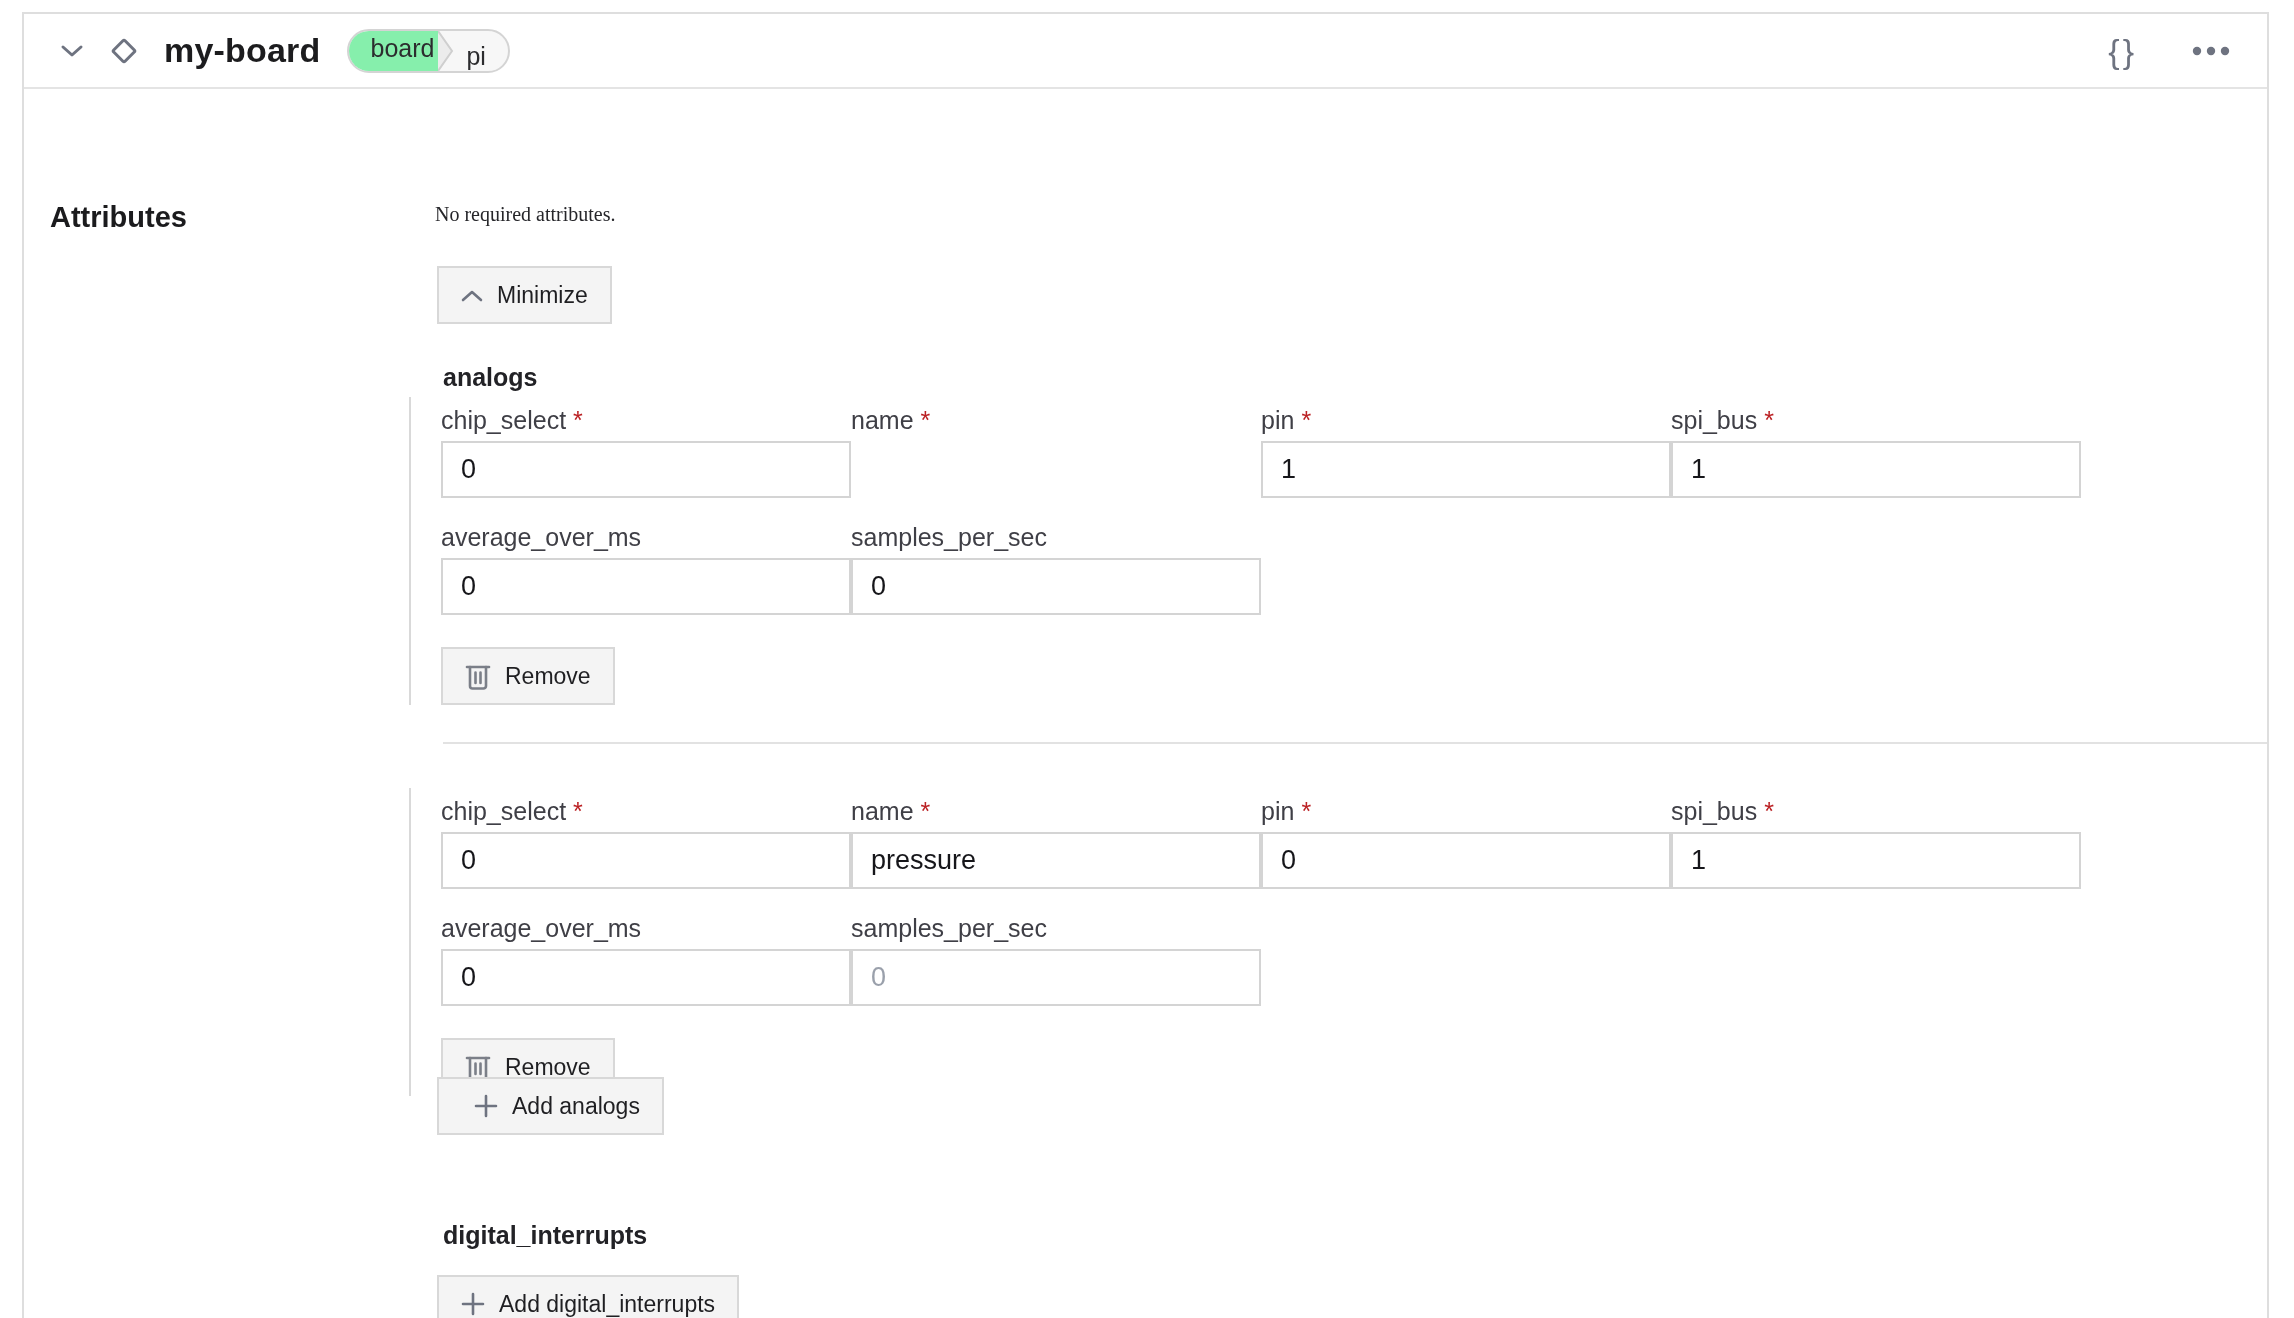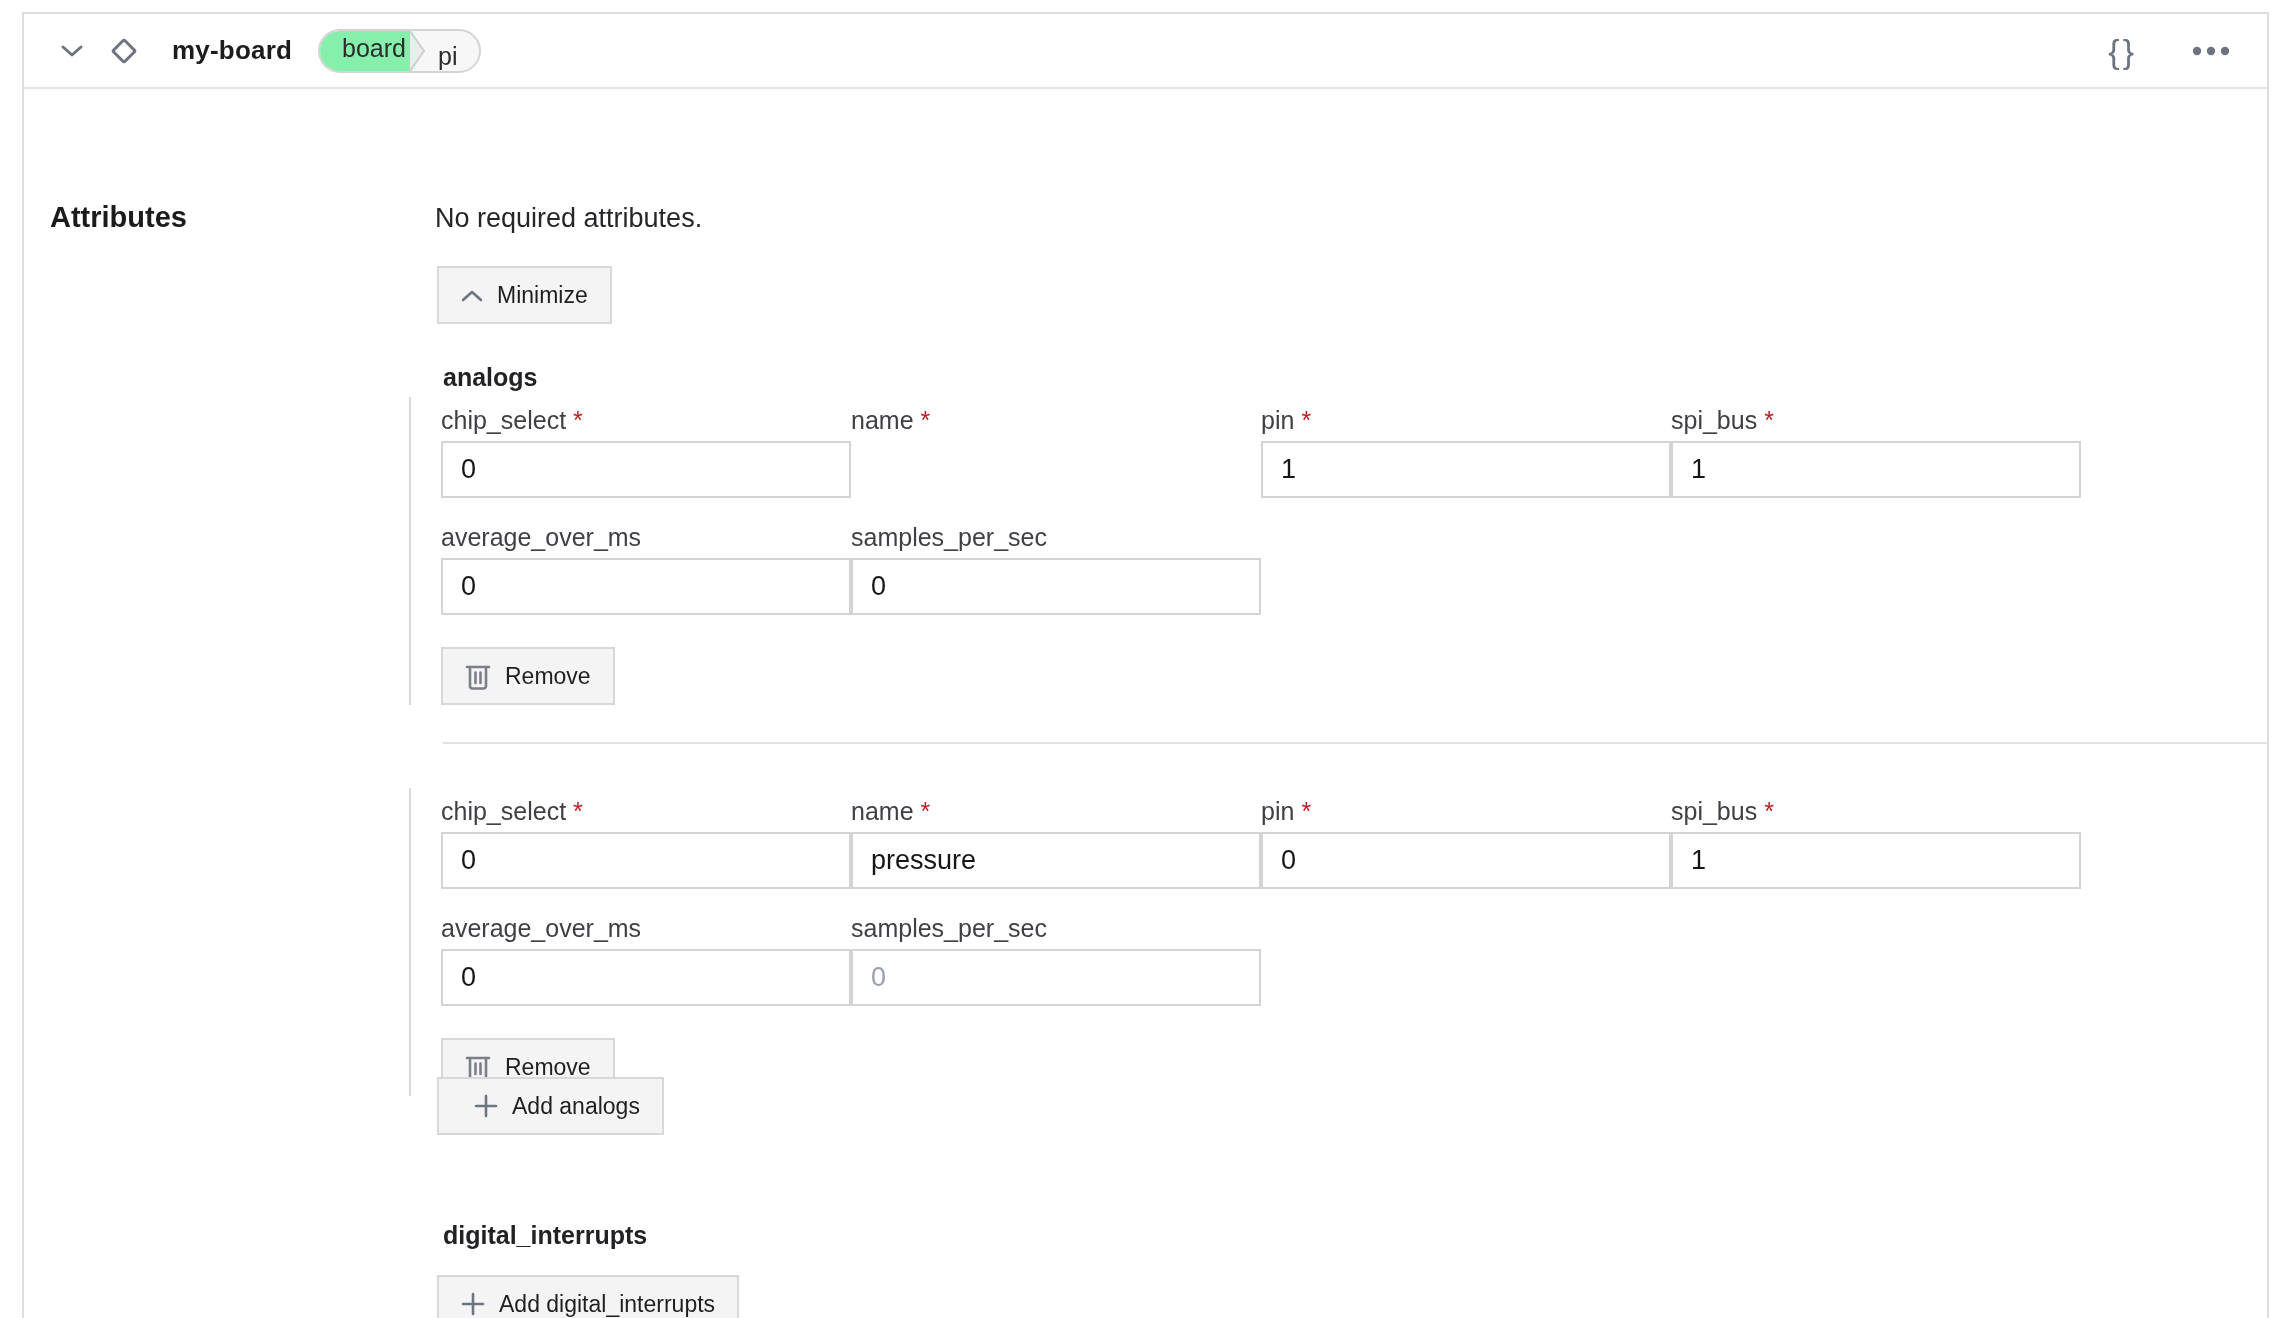--- a/index.html
+++ b/index.html
@@ -10,38 +10,38 @@
   .card{
     position:absolute;left:22px;top:12px;width:2247px;height:1306px;
     background:#fff;border:2px solid #dedede;border-bottom:none;box-sizing:border-box;
   }
   .card-header{
     height:75px;border-bottom:2px solid #e4e4e4;display:flex;align-items:center;
     padding:0 30px 0 32px;box-sizing:border-box;
   }
   .chev-toggle{background:none;border:none;padding:4px;display:flex;align-items:center;cursor:pointer;}
   .diamond-wrap{margin-left:18px;display:flex;align-items:center;}
-  .card-title{margin-left:30px;font-size:26px;font-weight:700;color:#1c1c1e;letter-spacing:.2px;}
+  .card-title{margin-left:22px;font-size:34px;font-weight:700;color:#1c1c1e;letter-spacing:.2px;}
   .pill{
     margin-left:26px;height:40px;border:2px solid #d4d4d4;border-radius:24px;display:flex;
     align-items:stretch;overflow:hidden;font-size:25px;color:#2c2c2e;background:#f7f7f7;
   }
   .pill-left{background:#86efac;display:flex;align-items:center;padding:0 4px 4px 22px;}
   .pill-chev{display:block;height:40px;width:22px;}
   .pill-right{display:flex;align-items:center;padding:4px 22px 0 6px;margin-top:8px;}
   .header-right{margin-left:auto;display:flex;align-items:center;gap:48px;}
   .json-toggle{
     background:none;border:none;cursor:pointer;font-family:"Liberation Sans",sans-serif;
     font-size:34px;color:#6e7380;letter-spacing:3px;padding:0;line-height:1;
   }
   .menu-btn{background:none;border:none;cursor:pointer;padding:6px;display:flex;align-items:center;}
   .card-body{position:relative;height:1229px;}
   .abs{position:absolute;}
   .section-heading{font-size:29px;font-weight:600;color:#1b1b1d;}
-  .note-text{font-size:27px;color:#26262a;}
+  .note-text{font-size:20px;color:#26262a;font-family:Liberation Serif, serif;}
   .btn{
     display:inline-flex;align-items:center;gap:14px;background:#f4f4f4;border:2px solid #d8d8d8;
     height:58px;padding:0 22px;font-family:"Liberation Sans",sans-serif;font-size:23px;color:#1f1f22;
     cursor:pointer;box-sizing:border-box;white-space:nowrap;
   }
   .group-label{font-size:25px;font-weight:700;color:#222226;}
   .group{
     position:absolute;border-left:2px solid #d9d9d9;padding-left:30px;box-sizing:border-box;
   }
   .field-row{display:flex;}

